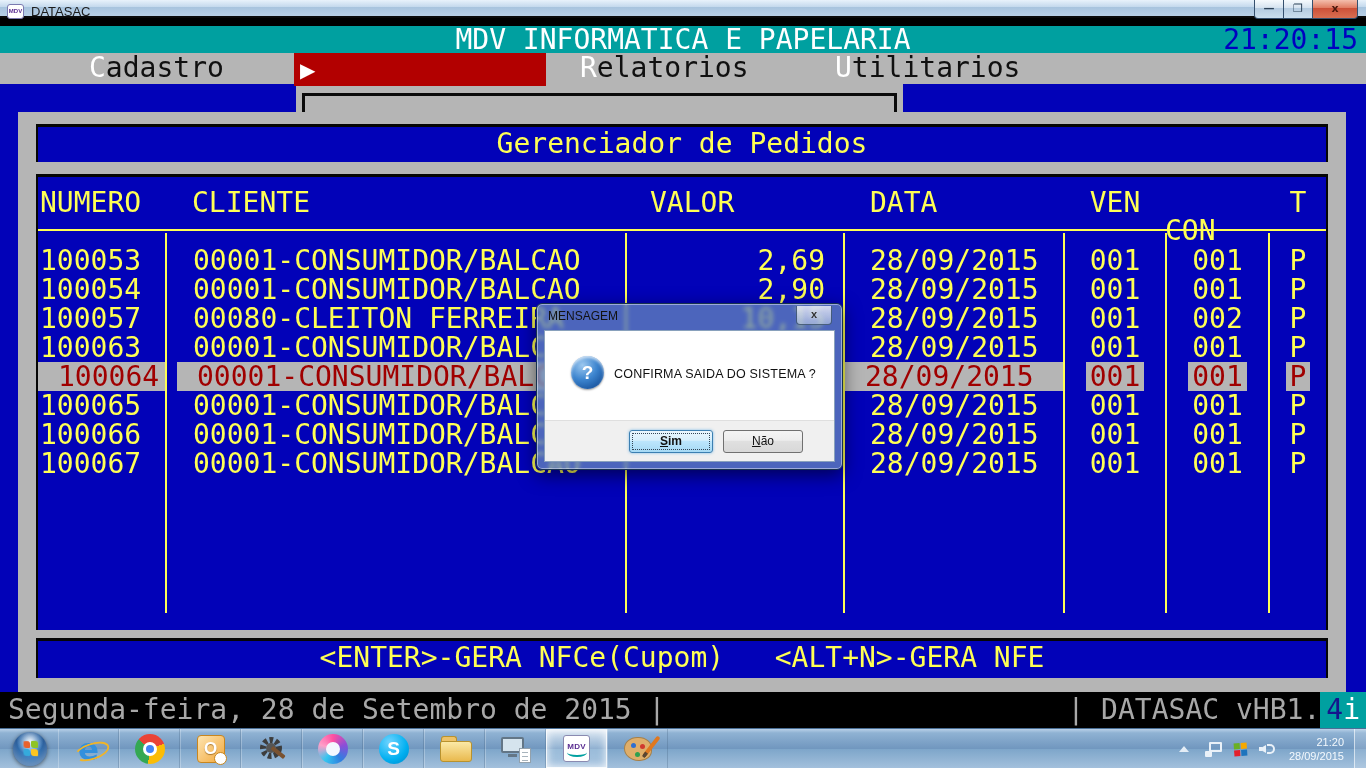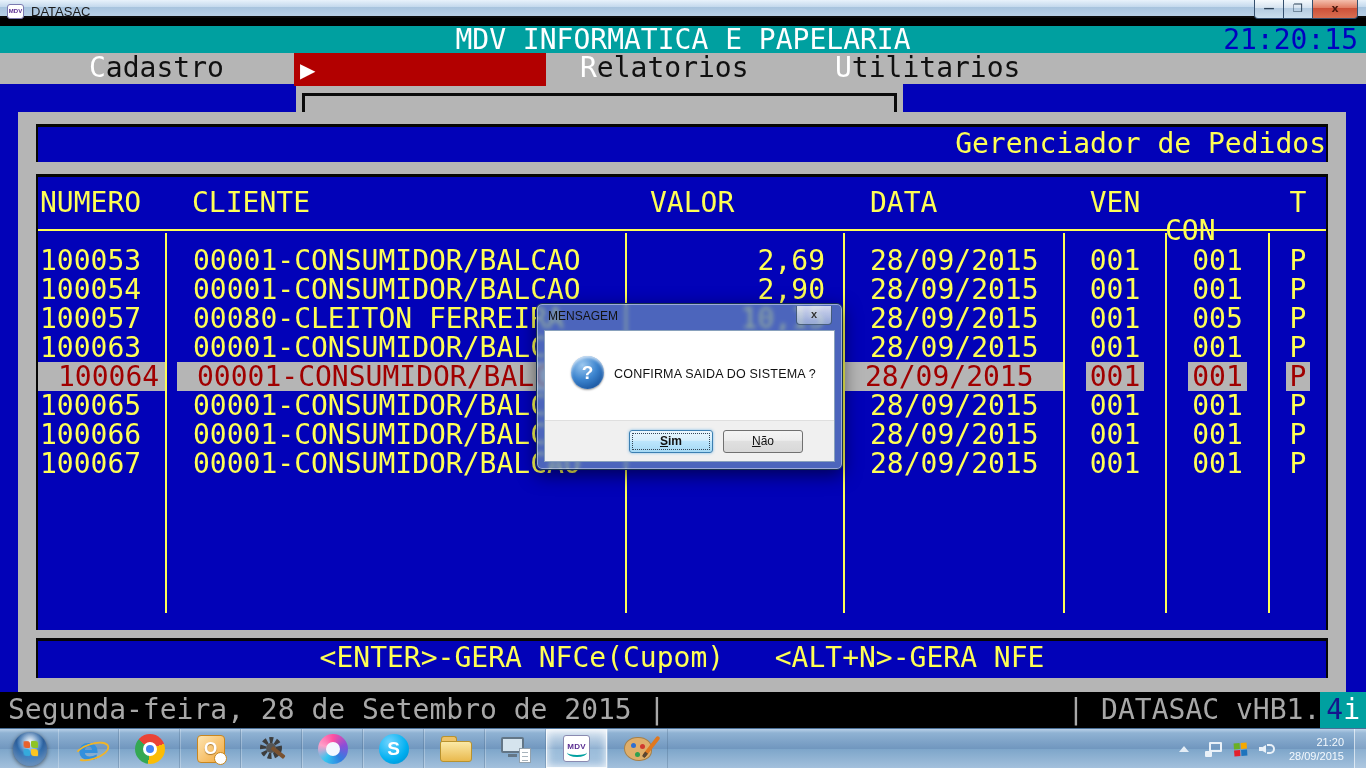--- a/index.html
+++ b/index.html
@@ -46,21 +46,21 @@
 
   .dropdown-sliver { position:absolute; left:296px; top:0; width:607px; height:28px; background:#b5b5b5; }
   .dd-border { position:absolute; left:6px; right:6px; top:9px; bottom:-2px;
     border:3px solid #0a0a0a; border-bottom:none; }
 
   
   .win-frame { position:absolute; left:18px; top:28px; width:1328px; height:580px; background:#b5b5b5; }
   .panel { position:absolute; left:18px; width:1292px; background:#0202b8;
     border:2px solid #050505; border-bottom:none; border-top-width:3px; }
   .p-title { top:12px; height:38px; }
-  .p-title div { text-align:right; color:#ffff54; line-height:33px; }
+  .p-title div { text-align:center; color:#ffff54; line-height:33px; }
   .p-grid { top:62px; height:456px; }
   .grid-head { position:absolute; left:0; right:0; top:0; height:52px; line-height:52px; color:#ffff54; }
   .gh { position:absolute; }
   .gh-numero { left:2px; } .gh-cliente { left:154px; } .gh-valor { left:612px; } .gh-data { left:832px; }
   .gh-ven { left:1025px; width:104px; text-align:center; }
   .gh-con { left:1127px; width:105px; text-align:left;margin-top:28px; }
   .gh-t { left:1232px; width:56px; text-align:center; }
   .grid-headline { position:absolute; left:0; right:0; top:52px; height:2px; background:#ffff54; }
   .vsep { position:absolute; top:56px; height:380px; width:2px; background:#ffff54; }
   .rows { position:absolute; left:0; right:0; top:69px; }
@@ -266,21 +266,21 @@
           <div class="grid-headline"></div>
           <div class="vsep" style="left:127px"></div>
           <div class="vsep" style="left:587px"></div>
           <div class="vsep" style="left:805px"></div>
           <div class="vsep" style="left:1025px"></div>
           <div class="vsep" style="left:1127px"></div>
           <div class="vsep" style="left:1230px"></div>
           <div class="rows" id="rows">
               <div class="row"><div class="cell c-num"><span>100053</span></div><div class="cell c-cli"><span>00001-CONSUMIDOR/BALCAO</span></div><div class="cell c-val"><span>2,69</span></div><div class="cell c-dat"><span>28/09/2015</span></div><div class="cell c-ven"><span>001</span></div><div class="cell c-con"><span>001</span></div><div class="cell c-t"><span>P</span></div></div>
               <div class="row"><div class="cell c-num"><span>100054</span></div><div class="cell c-cli"><span>00001-CONSUMIDOR/BALCAO</span></div><div class="cell c-val"><span>2,90</span></div><div class="cell c-dat"><span>28/09/2015</span></div><div class="cell c-ven"><span>001</span></div><div class="cell c-con"><span>001</span></div><div class="cell c-t"><span>P</span></div></div>
-              <div class="row"><div class="cell c-num"><span>100057</span></div><div class="cell c-cli"><span>00080-CLEITON FERREIRA</span></div><div class="cell c-val"><span>10,15</span></div><div class="cell c-dat"><span>28/09/2015</span></div><div class="cell c-ven"><span>001</span></div><div class="cell c-con"><span>005</span></div><div class="cell c-t"><span>P</span></div></div>
+              <div class="row"><div class="cell c-num"><span>100057</span></div><div class="cell c-cli"><span>00080-CLEITON FERREIRA</span></div><div class="cell c-val"><span>10,15</span></div><div class="cell c-dat"><span>28/09/2015</span></div><div class="cell c-ven"><span>001</span></div><div class="cell c-con"><span>002</span></div><div class="cell c-t"><span>P</span></div></div>
               <div class="row"><div class="cell c-num"><span>100063</span></div><div class="cell c-cli"><span>00001-CONSUMIDOR/BALCAO</span></div><div class="cell c-val"><span></span></div><div class="cell c-dat"><span>28/09/2015</span></div><div class="cell c-ven"><span>001</span></div><div class="cell c-con"><span>001</span></div><div class="cell c-t"><span>P</span></div></div>
               <div class="row sel"><div class="cell c-num"><span>100064</span></div><div class="cell c-cli"><span>00001-CONSUMIDOR/BALCAO</span></div><div class="cell c-val"><span></span></div><div class="cell c-dat"><span>28/09/2015</span></div><div class="cell c-ven"><span>001</span></div><div class="cell c-con"><span>001</span></div><div class="cell c-t"><span>P</span></div></div>
               <div class="row"><div class="cell c-num"><span>100065</span></div><div class="cell c-cli"><span>00001-CONSUMIDOR/BALCAO</span></div><div class="cell c-val"><span></span></div><div class="cell c-dat"><span>28/09/2015</span></div><div class="cell c-ven"><span>001</span></div><div class="cell c-con"><span>001</span></div><div class="cell c-t"><span>P</span></div></div>
               <div class="row"><div class="cell c-num"><span>100066</span></div><div class="cell c-cli"><span>00001-CONSUMIDOR/BALCAO</span></div><div class="cell c-val"><span></span></div><div class="cell c-dat"><span>28/09/2015</span></div><div class="cell c-ven"><span>001</span></div><div class="cell c-con"><span>001</span></div><div class="cell c-t"><span>P</span></div></div>
               <div class="row"><div class="cell c-num"><span>100067</span></div><div class="cell c-cli"><span>00001-CONSUMIDOR/BALCAO</span></div><div class="cell c-val"><span></span></div><div class="cell c-dat"><span>28/09/2015</span></div><div class="cell c-ven"><span>001</span></div><div class="cell c-con"><span>001</span></div><div class="cell c-t"><span>P</span></div></div>
             </div>
         </div>
 
         <div class="panel p-footer">
           <div>&lt;ENTER&gt;-GERA NFCe(Cupom)   &lt;ALT+N&gt;-GERA NFE</div>

